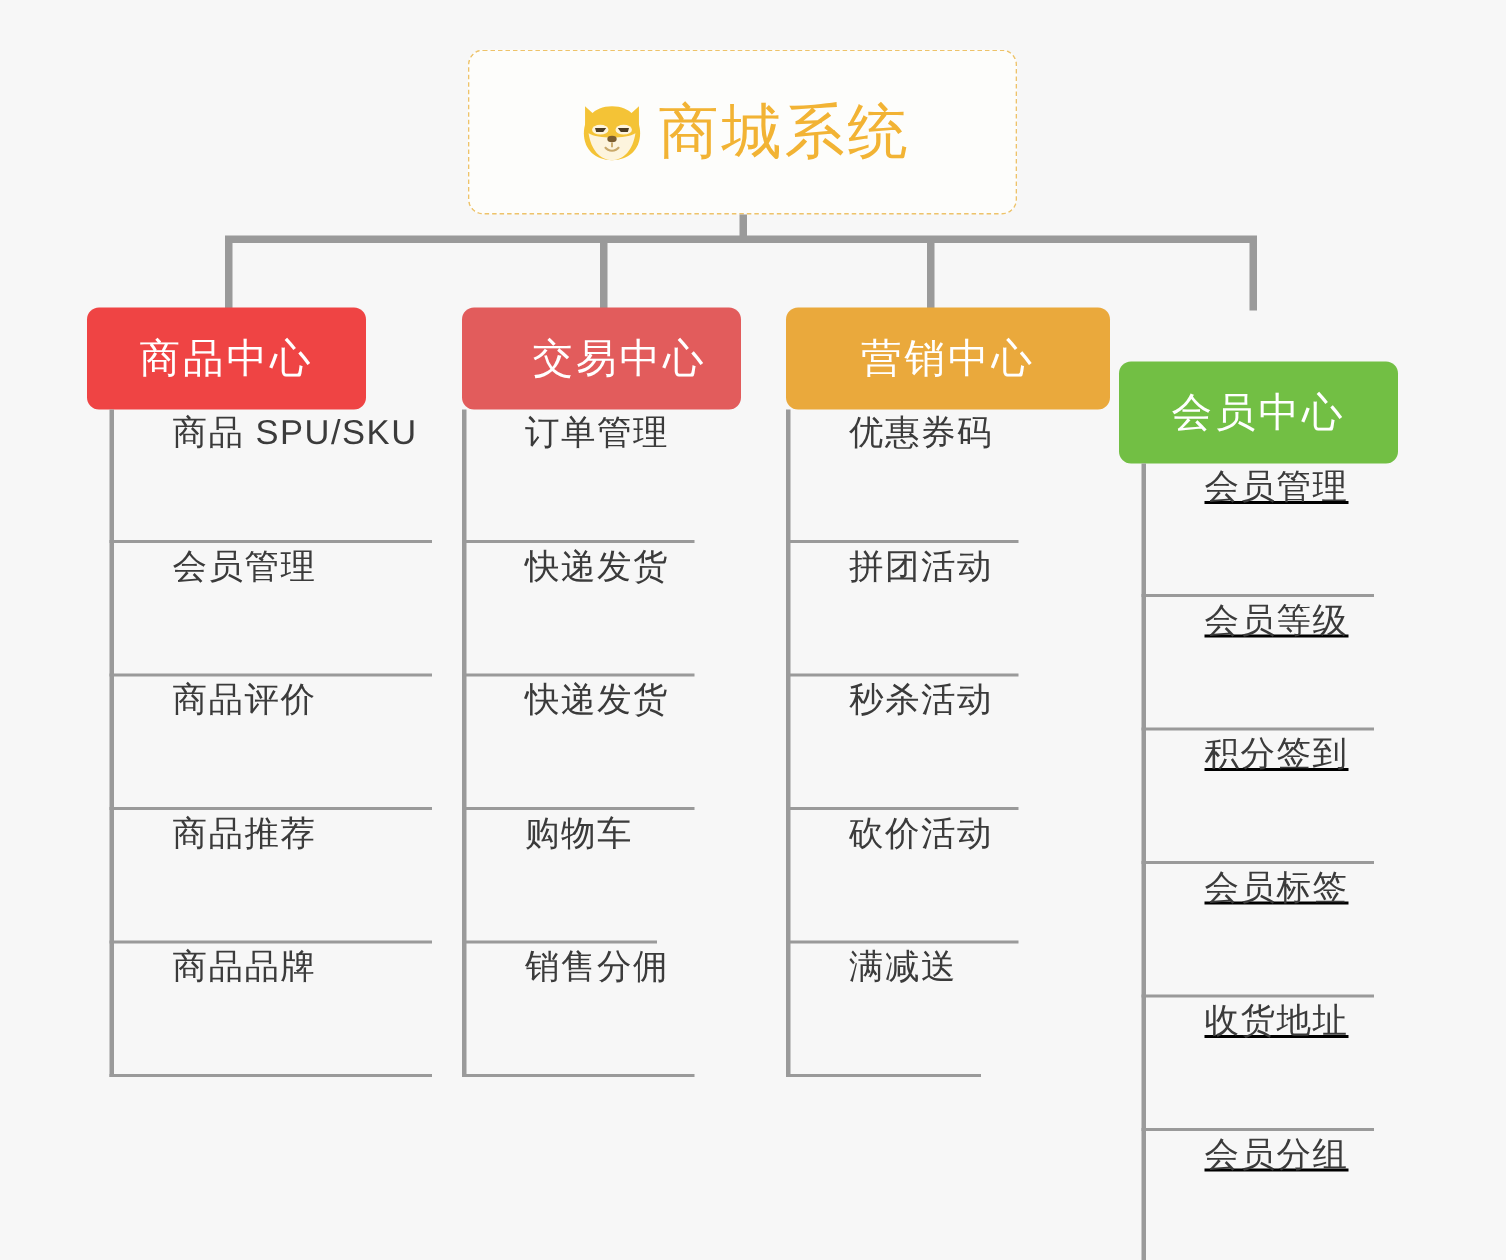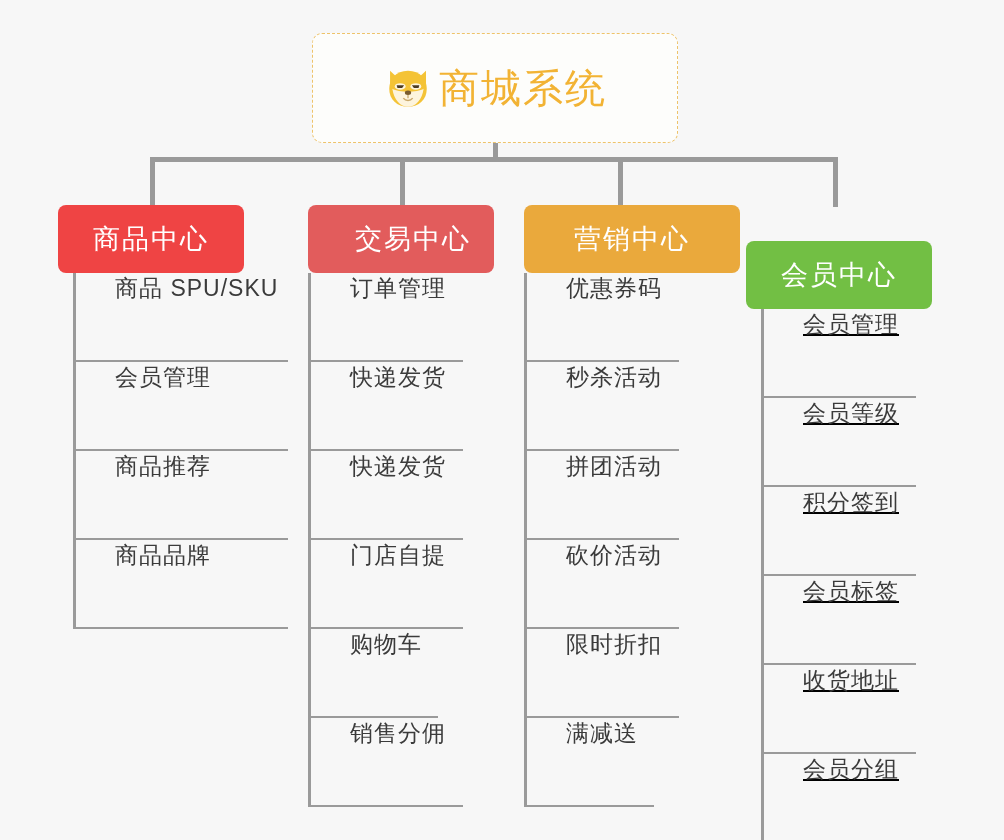--- a/index.html
+++ b/index.html
@@ -168,20 +168,23 @@
     </div>
     <div class="sub-list">
       <div class="spine"></div>
       <div class="sub-item wide">
           <span>商品 SPU/SKU</span>
         </div>
       <div class="sub-item wide">
           <span>会员管理</span>
         </div>
       <div class="sub-item wide">
+          <span>商品评价</span>
+        </div>
+      <div class="sub-item wide">
           <span>商品推荐</span>
         </div>
       <div class="sub-item wide">
           <span>商品品牌</span>
         </div>
     </div>
   </div>
 
   <div class="column" id="col-1">
     <div class="cat-box" style="background:#e25c5c">
@@ -191,52 +194,46 @@
       <div class="spine"></div>
       <div class="sub-item">
           <span>订单管理</span>
         </div>
       <div class="sub-item">
           <span>快递发货</span>
         </div>
       <div class="sub-item">
           <span>快递发货</span>
         </div>
-      <div class="sub-item">
-          <span>门店自提</span>
-        </div>
       <div class="sub-item short">
           <span>购物车</span>
         </div>
       <div class="sub-item">
           <span>销售分佣</span>
         </div>
     </div>
   </div>
 
   <div class="column" id="col-2">
     <div class="cat-box" style="background:#eaa93c">
       <span>营销中心</span>
     </div>
     <div class="sub-list">
       <div class="spine"></div>
       <div class="sub-item">
           <span>优惠券码</span>
         </div>
       <div class="sub-item">
+          <span>拼团活动</span>
+        </div>
+      <div class="sub-item">
           <span>秒杀活动</span>
         </div>
       <div class="sub-item">
-          <span>拼团活动</span>
-        </div>
-      <div class="sub-item">
           <span>砍价活动</span>
-        </div>
-      <div class="sub-item">
-          <span>限时折扣</span>
         </div>
       <div class="sub-item short">
           <span>满减送</span>
         </div>
     </div>
   </div>
 
   <div class="column" id="col-3">
     <div class="cat-box" style="background:#72bf44">
       <span>会员中心</span>

